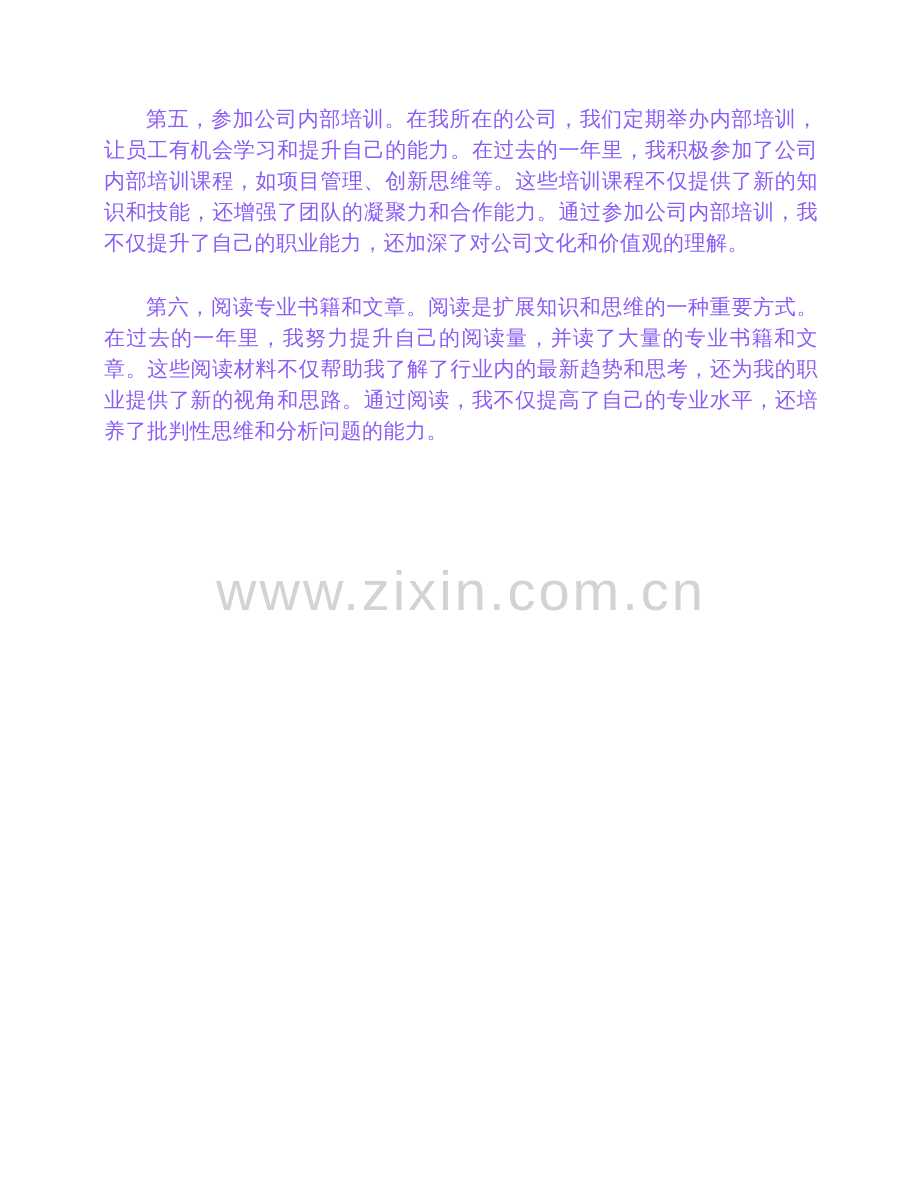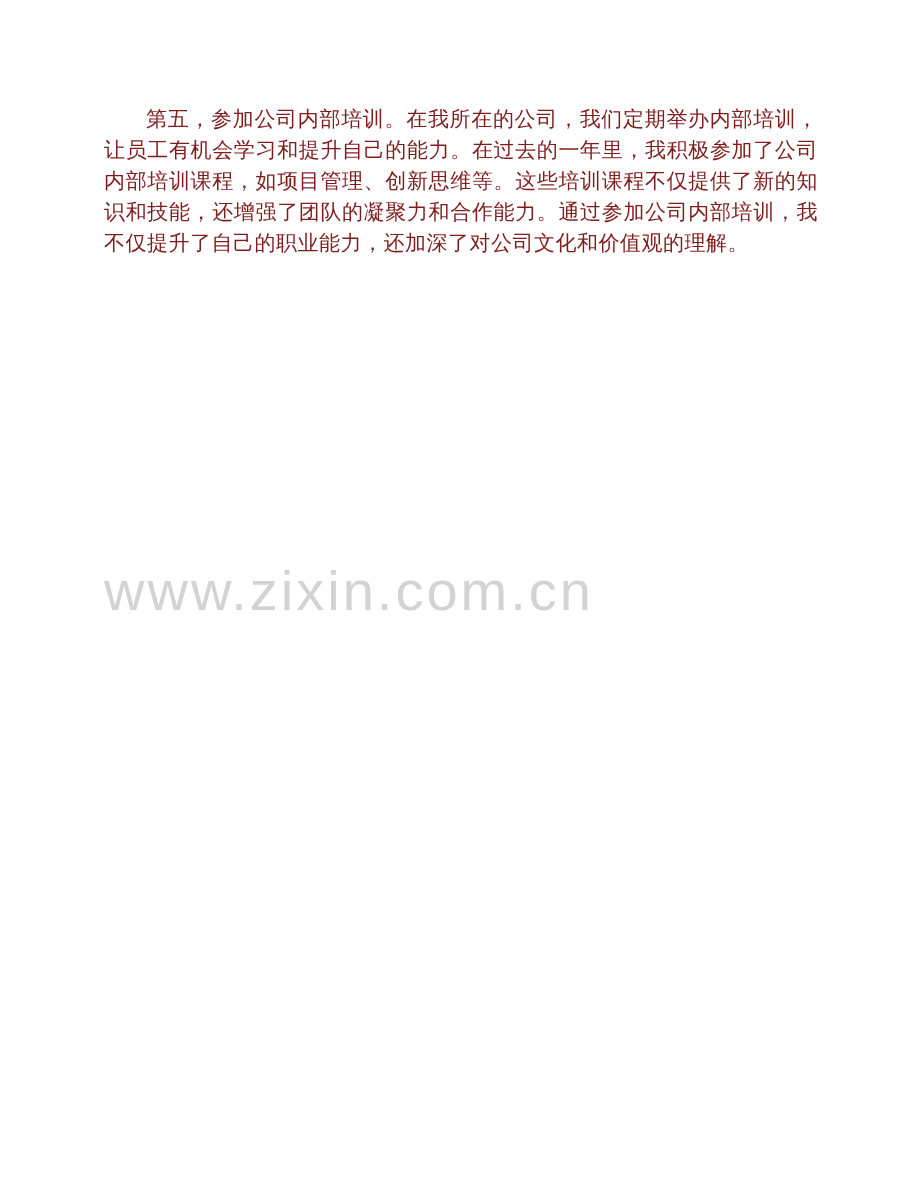--- a/index.html
+++ b/index.html
@@ -15,46 +15,48 @@
   .content {
     position: absolute;
     top: 104px;
     left: 104px;
     width: 714px;
     z-index: 2;
   }
   .para {
     font-size: 21px;
     line-height: 31px;
-    color: #7f1d1d;
+    color: #8b5cf6;
     text-align: justify;
     text-indent: 2em;
     margin-bottom: 33px;
     letter-spacing: 0.5px;
     word-break: break-all;
   }
   .watermark {
     position: absolute;
     top: 558px;
     left: 104px;
     width: 714px;
     z-index: 1;
     font-family: "Liberation Sans", sans-serif;
     font-size: 56px;
     font-weight: 400;
     color: rgba(175, 175, 175, 0.55);
     letter-spacing: 3px;
     white-space: nowrap;
+    text-align: center;
     pointer-events: none;
   }
 </style>
 </head>
 <body>
 
 <div class="page">
 
   <div class="watermark">www.zixin.com.cn</div>
 
   <div class="content">
     <p class="para">第五，参加公司内部培训。在我所在的公司，我们定期举办内部培训，让员工有机会学习和提升自己的能力。在过去的一年里，我积极参加了公司内部培训课程，如项目管理、创新思维等。这些培训课程不仅提供了新的知识和技能，还增强了团队的凝聚力和合作能力。通过参加公司内部培训，我不仅提升了自己的职业能力，还加深了对公司文化和价值观的理解。</p>
+    <p class="para">第六，阅读专业书籍和文章。阅读是扩展知识和思维的一种重要方式。在过去的一年里，我努力提升自己的阅读量，并读了大量的专业书籍和文章。这些阅读材料不仅帮助我了解了行业内的最新趋势和思考，还为我的职业提供了新的视角和思路。通过阅读，我不仅提高了自己的专业水平，还培养了批判性思维和分析问题的能力。</p>
   </div>
 
 </div>
 
 </body></html>

